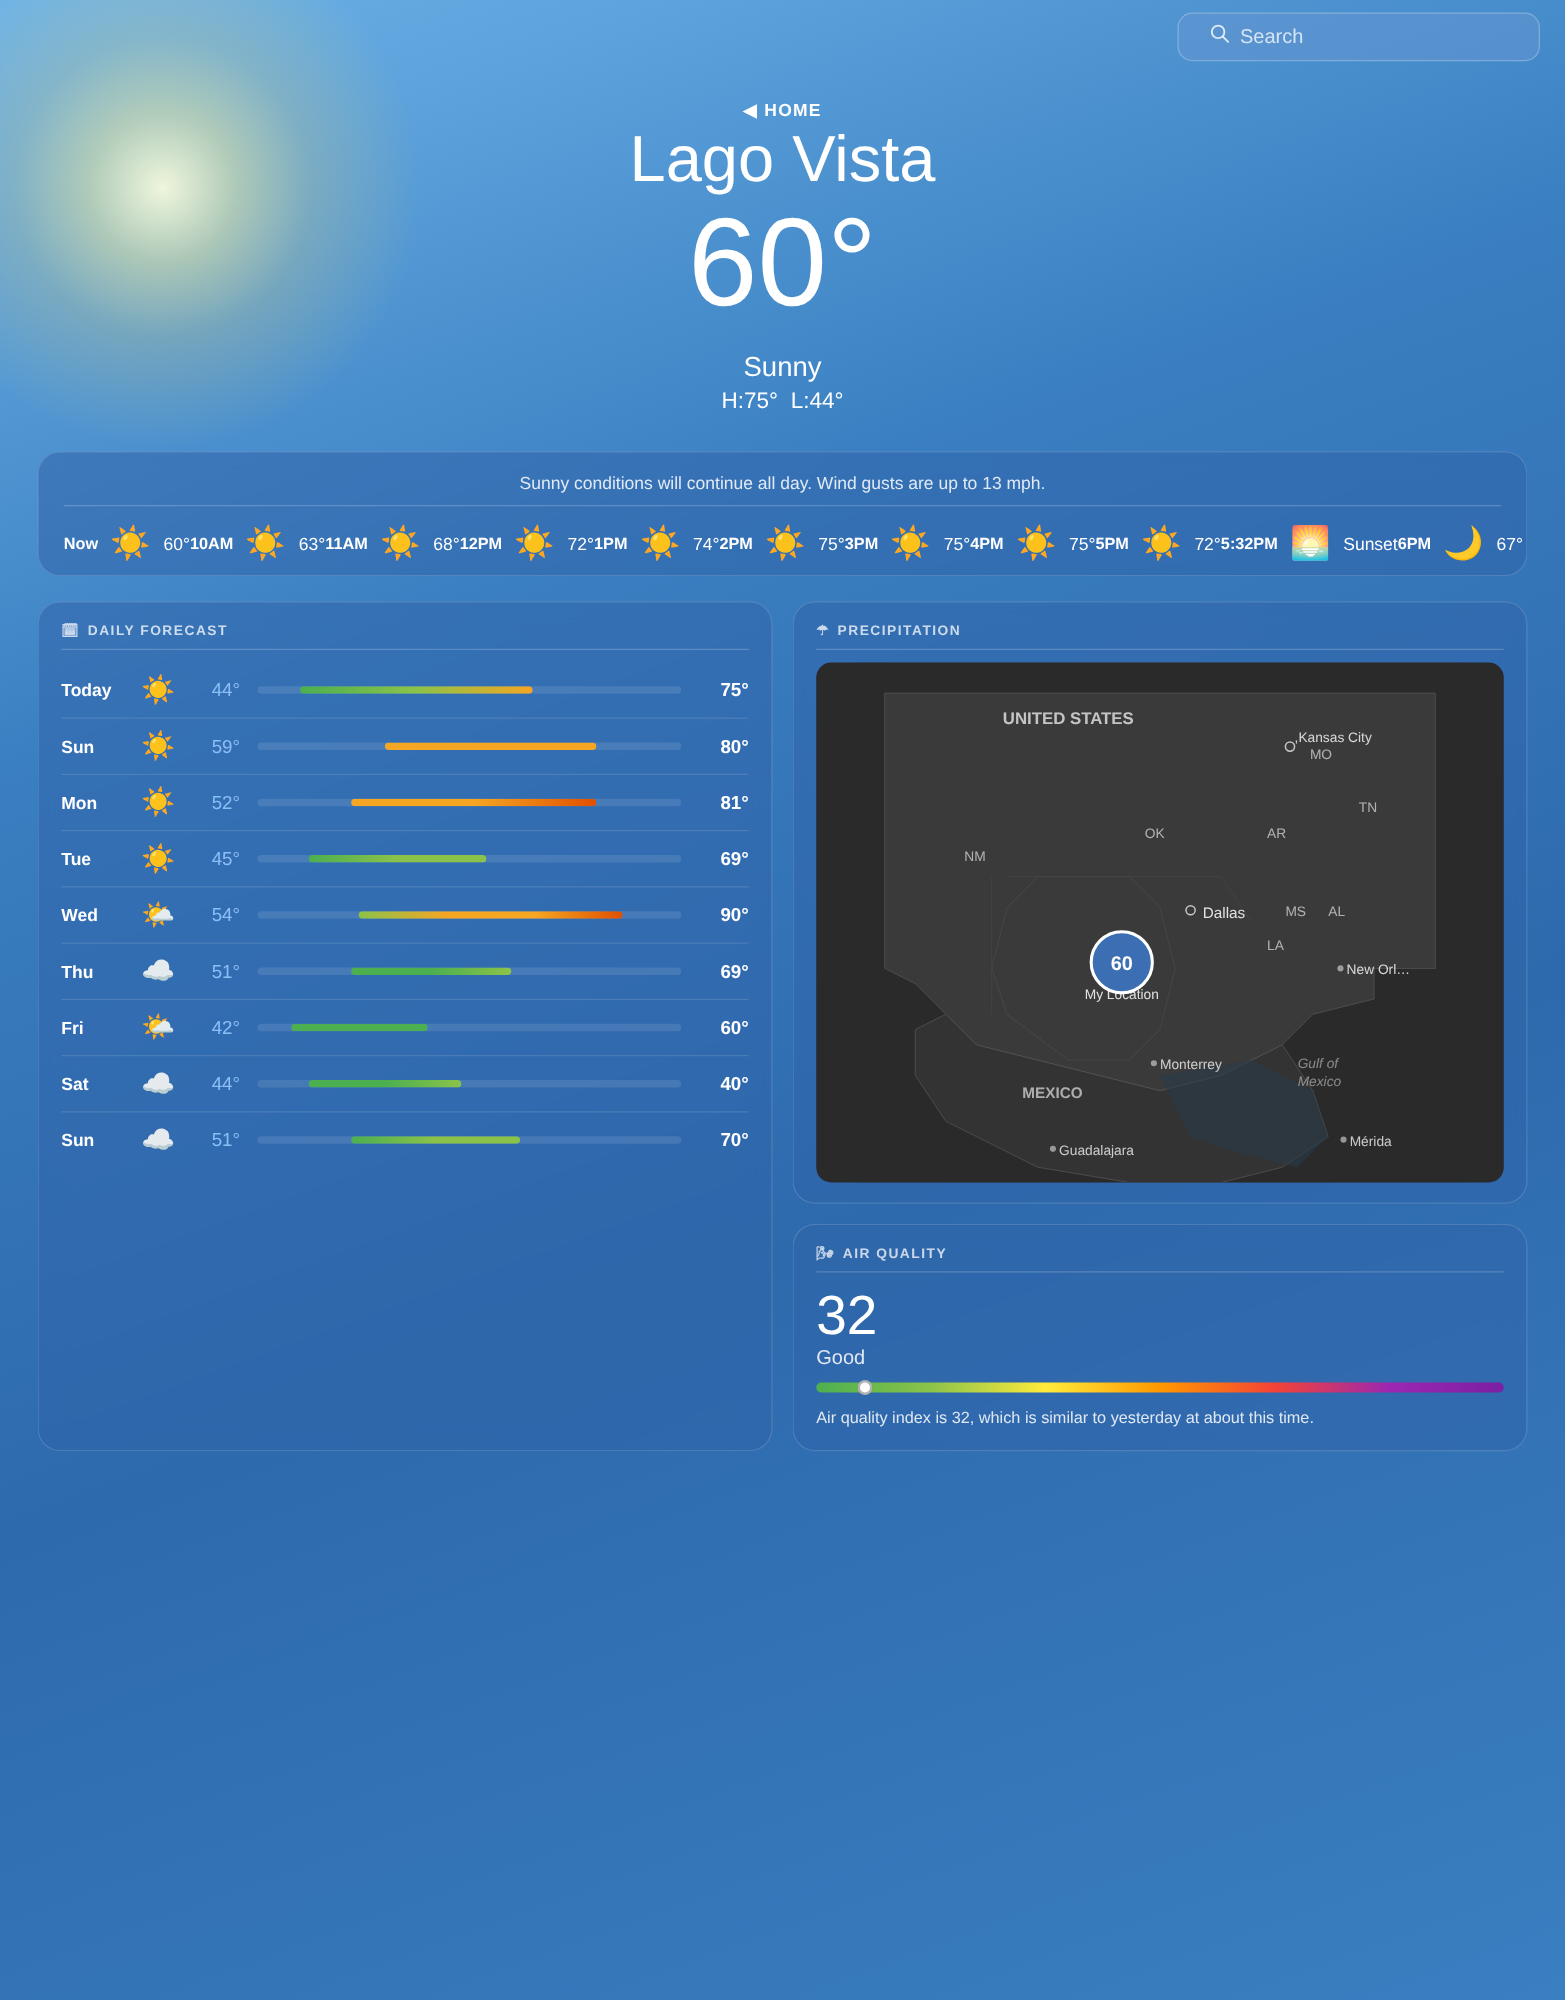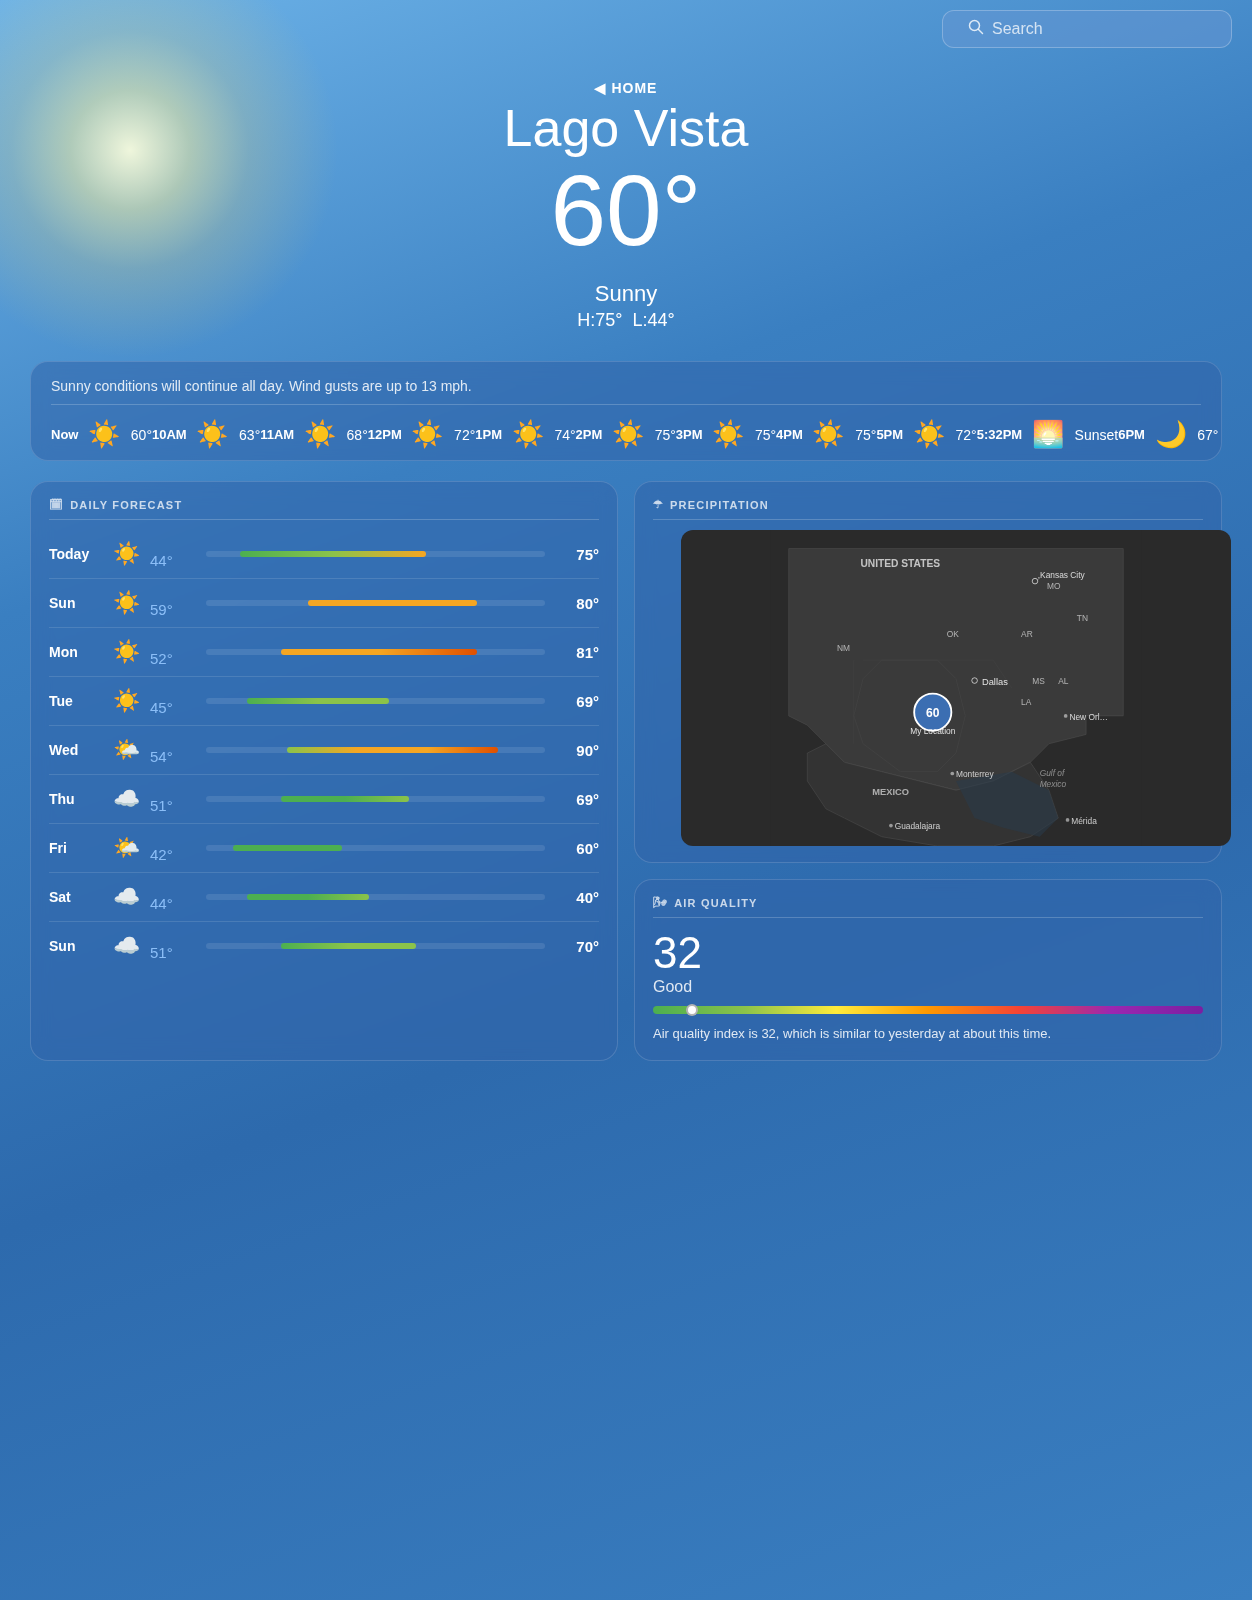--- a/index.html
+++ b/index.html
@@ -91,20 +91,21 @@
     }
 
     
     .hourly-card {
       background: rgba(50,100,170,0.55);
       border-radius: 18px;
       margin: 0 30px 20px 30px;
       padding: 16px 20px 10px 20px;
       backdrop-filter: blur(10px);
       border: 1px solid rgba(255,255,255,0.15);
+      text-align: center;
     }
     .hourly-summary {
       color: rgba(255,255,255,0.85);
       font-size: 14px;
       margin-bottom: 14px;
       padding-bottom: 10px;
       border-bottom: 1px solid rgba(255,255,255,0.2);
     }
     .hourly-row {
       display: flex;
@@ -174,21 +175,21 @@
       font-size: 14px;
       font-weight: 600;
       width: 55px;
     }
     .daily-icon { font-size: 22px; width: 30px; text-align: center; }
     .daily-low {
       color: rgba(150,200,255,0.9);
       font-size: 15px;
       font-weight: 500;
       width: 42px;
-      margin-top: 13px;
+      text-align: right;
     }
     .daily-bar-container {
       flex: 1;
       height: 6px;
       border-radius: 3px;
       background: rgba(255,255,255,0.1);
       overflow: hidden;
       margin: 0 6px;
     }
     .daily-bar {
@@ -214,27 +215,26 @@
     .precip-card {
       background: rgba(50,100,170,0.55);
       border-radius: 18px;
       padding: 16px 18px;
       backdrop-filter: blur(10px);
       border: 1px solid rgba(255,255,255,0.15);
       flex: 0 0 auto;
     }
     .map-container {
       width: 100%;
-      height: 316px;
+      height: 416px;
       background: #2a2a2a;
       border-radius: 12px;
       position: relative;
       overflow: hidden;
       margin-top: 10px;
-      margin-left: 28px;
     }
 
     
     .map-svg {
       width: 100%;
       height: 100%;
     }
 
     
     .aq-card {

